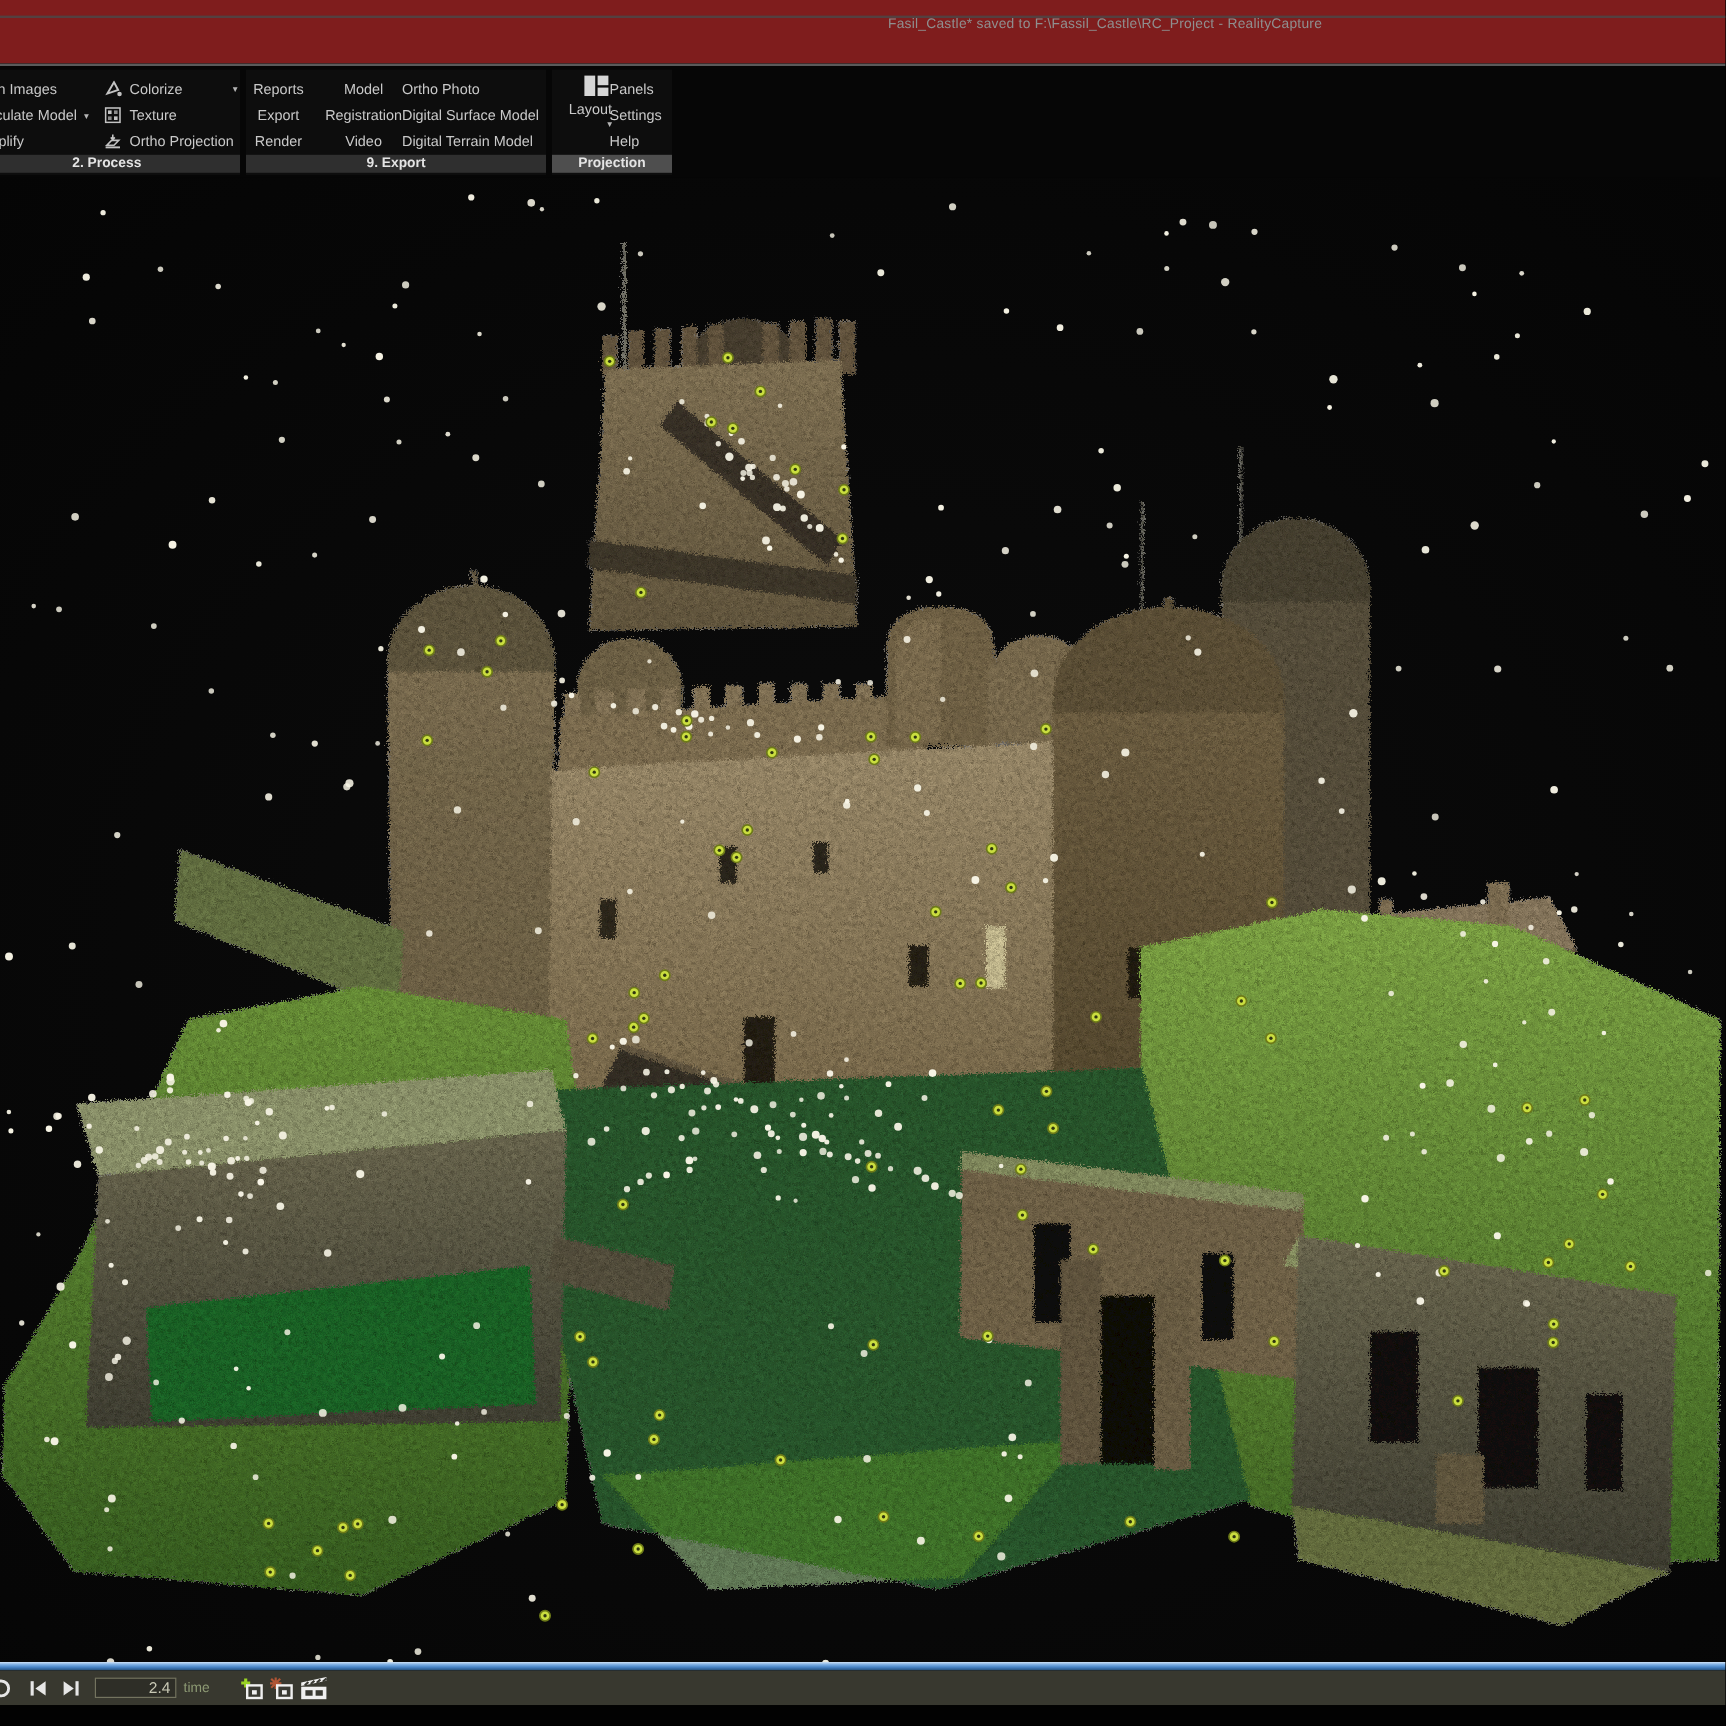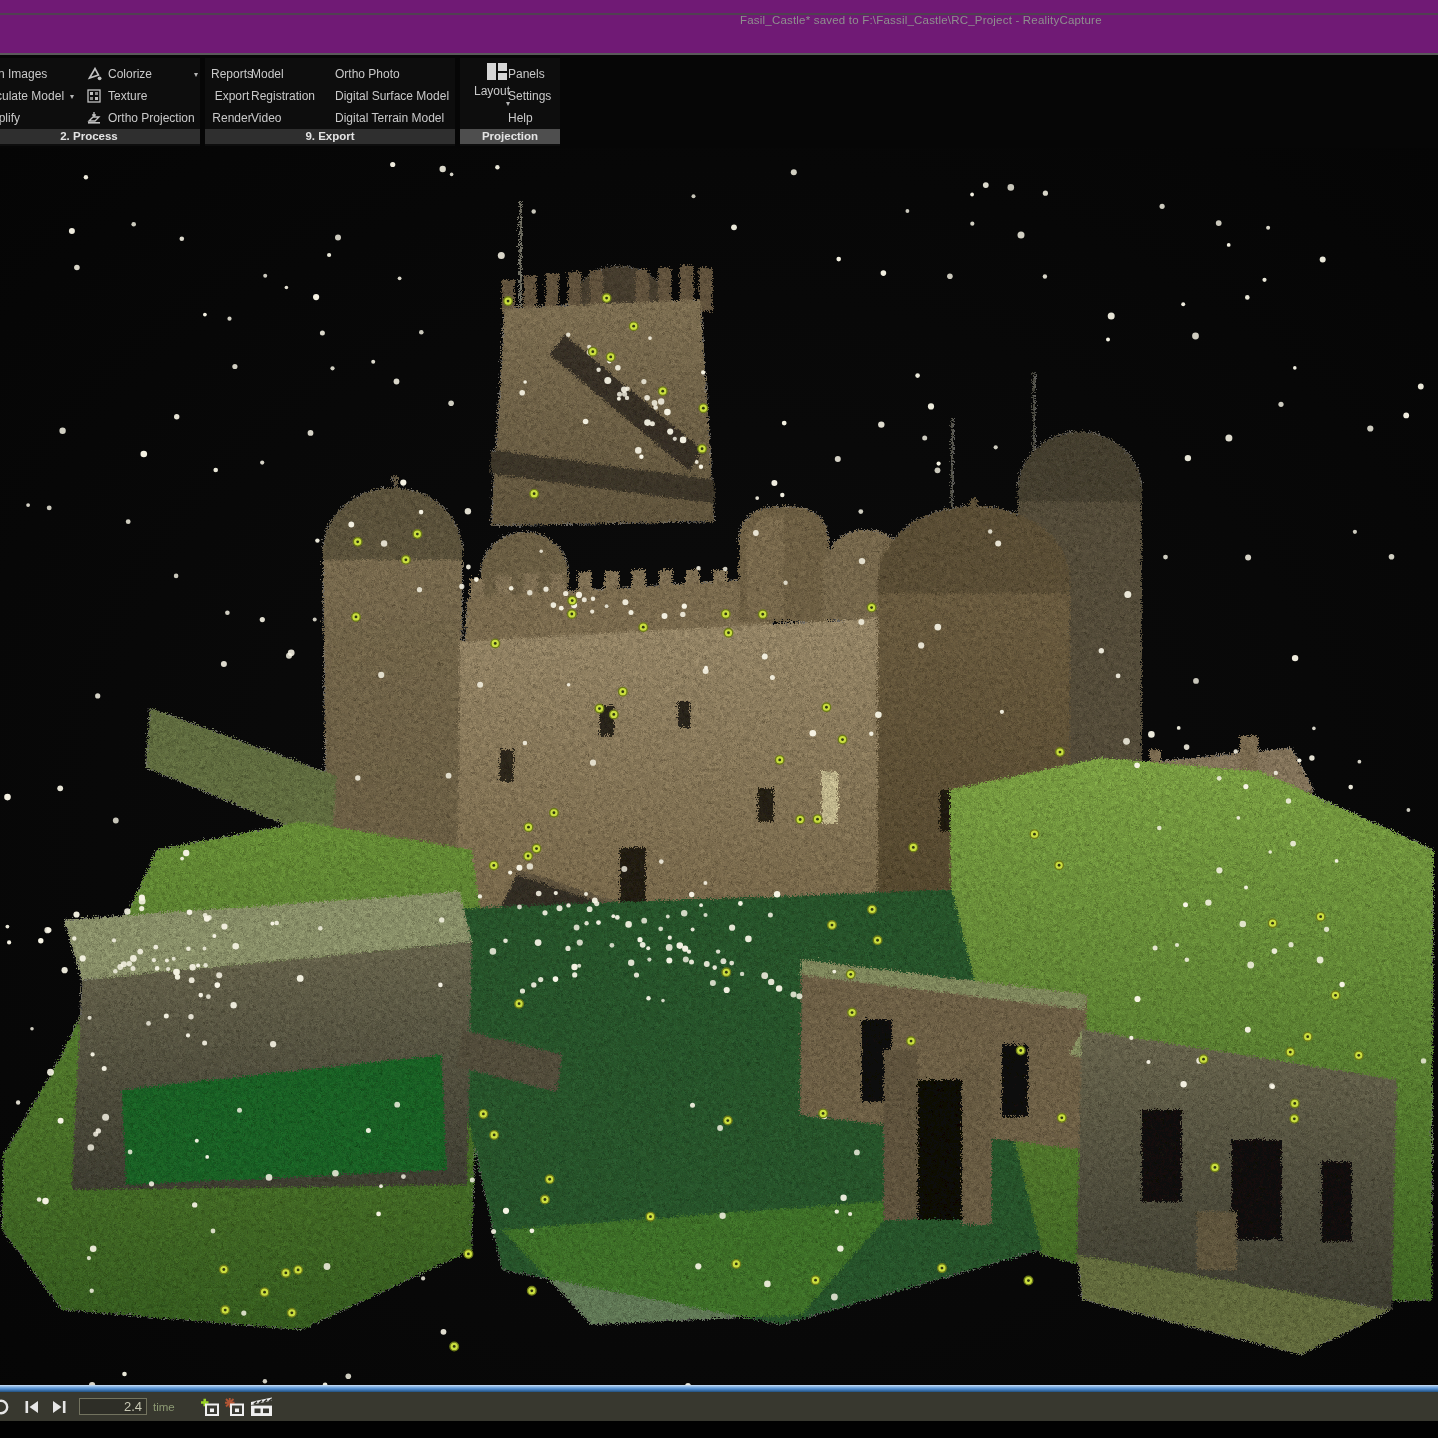--- a/index.html
+++ b/index.html
@@ -1,20 +1,20 @@
 <!DOCTYPE html>
 <html><head>
 <meta charset="utf-8">
 <style>
   html,body{margin:0;padding:0;background:#000;width:1438px;height:1438px;overflow:hidden;
     font-family:"Liberation Sans", sans-serif; -webkit-font-smoothing:antialiased;}
   #window{position:relative;width:1438px;height:1438px;background:#000;}
 
   
-  #title-bar{position:absolute;left:0;top:0;width:1438px;height:53px;background:#701a75;}
+  #title-bar{position:absolute;left:0;top:0;width:1438px;height:53px;background:#7f1d1d;}
   #title-topline{position:absolute;left:0;top:13px;width:1438px;height:2px;background:#4a4a4a;opacity:.8;}
   #title-text{position:absolute;left:740px;top:14px;font-size:11.5px;color:#8f8f8f;letter-spacing:.2px;white-space:nowrap;}
 
   
   #toolbar{position:absolute;left:0;top:53px;width:1438px;height:95px;background:#060606;border-top:2px solid #5a5a5a;overflow:hidden;}
   .tb-group{position:absolute;top:3px;height:88px;background:#0d0d0d;}
   .tb-label{position:absolute;left:0;bottom:2px;width:100%;height:15px;background:#2f2f2f;color:#e4e4e4;
     font-size:11.5px;font-weight:bold;text-align:center;line-height:15px;}
   .tb-label.lit{background:#4e4e4e;}
   .tb-col{position:absolute;top:5px;display:flex;flex-direction:column;}
@@ -108,21 +108,21 @@
         <div class="tb-item">
             <span>Reports</span>
           </div>
         <div class="tb-item">
             <span>Export</span>
           </div>
         <div class="tb-item">
             <span>Render</span>
           </div>
       </div>
-      <div class="tb-col" style="left:46px;">
+      <div class="tb-col" style="left:66px;align-items:center;">
         <div class="tb-item">
             <span>Model</span>
           </div>
         <div class="tb-item">
             <span>Registration</span>
           </div>
         <div class="tb-item">
             <span>Video</span>
           </div>
       </div>

